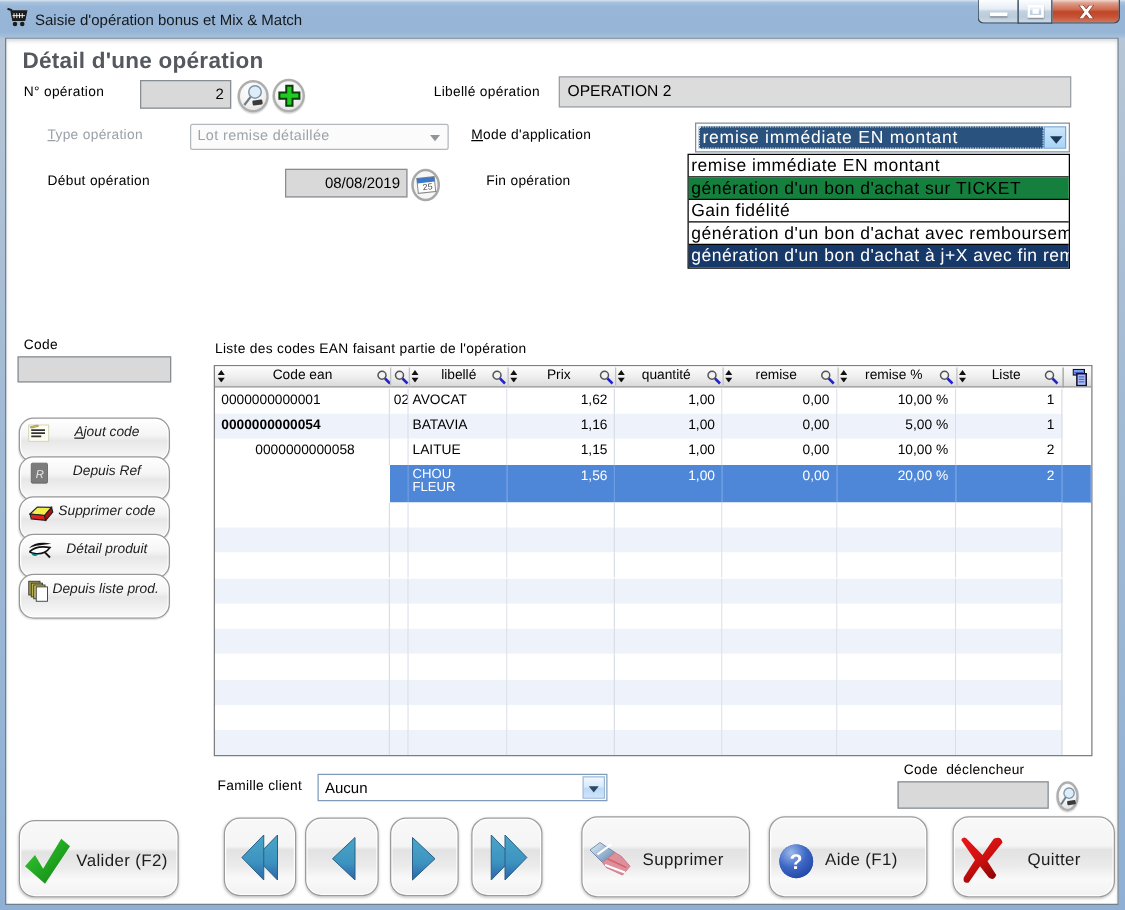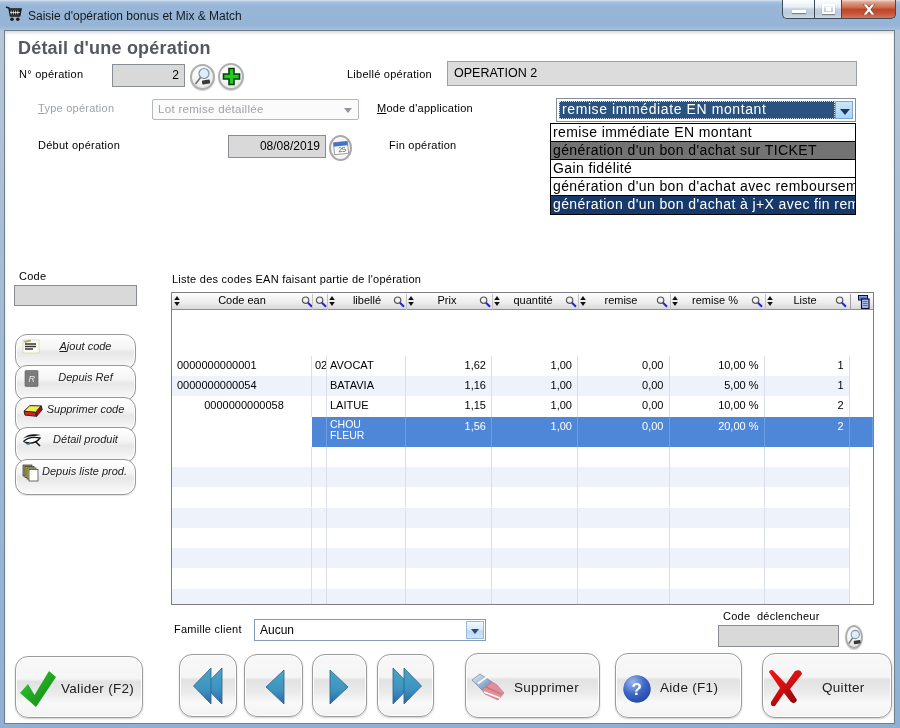--- a/index.html
+++ b/index.html
@@ -36,41 +36,41 @@
 .rbtn { border-radius:50%; border:2px solid #aeaeae; background:radial-gradient(circle at 40% 30%,#ffffff 0%,#f2f2f2 55%,#dadada 100%); box-shadow:0 1px 1px rgba(0,0,0,.18); }
 
 #combo-mode { left:556px; top:98px; width:300px; height:24px; background:#fff; border:1px solid #828f9b; padding:2px; }
 #combo-mode .sel { position:absolute; left:2px; top:2px; right:20px; bottom:2px; background:#29537e; outline:1px dotted #cfdce8; outline-offset:-1px; color:#fff; font-size:14px; letter-spacing:0.6px; line-height:17px; padding-left:3px; white-space:nowrap; overflow:hidden; }
 #combo-mode .arr { position:absolute; right:2px; top:2px; width:18px; bottom:2px; background:linear-gradient(180deg,#cbe6fb,#a9d4f7); border:1px solid #7aa8d4; }
 #combo-mode .arr:after { content:""; position:absolute; left:4px; top:7px; border:5px solid transparent; border-top:6px solid #1c3a57; }
 
 #ddl { left:550px; top:123px; width:306px; border:1px solid #000; background:#fff; z-index:30; }
 .ddr { height:18.1px; border-bottom:1px solid #000; font-size:14px; letter-spacing:0.4px; line-height:16.8px; padding-left:2px; white-space:nowrap; overflow:hidden; color:#000; }
 .ddr:last-child { border-bottom:none; }
-.ddr.cream { background:#737373; }
+.ddr.cream { background:#15803d; }
 .ddr.sel { background:#16396a; color:#fff; }
 
 #combo-type { left:152px; top:99px; width:207px; height:21px; background:#fbfbfb; border:1px solid #b2b8c0; border-radius:2px; font-size:11.5px; letter-spacing:0.3px; color:#9da3a9; line-height:19px; padding-left:5px; }
 #combo-type .arr { position:absolute; right:6px; top:8px; border:4px solid transparent; border-top:5px solid #8f959b; }
 
 #combo-fam { left:254px; top:619px; width:232px; height:22px; background:#fff; border:1px solid #7f9db9; font-size:12px; line-height:20px; padding-left:5px; }
 #combo-fam .arr { position:absolute; right:1px; top:1px; width:18px; height:18px; background:linear-gradient(180deg,#f2f8fe 0%,#d9eafb 45%,#bcd9f7 55%,#cfe4fa 100%); border:1px solid #9ab8d8; }
 #combo-fam .arr:after { content:""; position:absolute; left:4px; top:7px; border:4.5px solid transparent; border-top:5.5px solid #2c4a66; }
 
 .pill { position:absolute; left:15px; width:121px; height:36px; border-radius:12px; border:1px solid #989898;
   background:linear-gradient(180deg,#ffffff 0%,#f5f5f5 38%,#e7e7e7 52%,#f2f2f2 78%,#fafafa 100%);
   box-shadow:inset 0 0 0 1px rgba(255,255,255,.9), 0 1px 1px rgba(0,0,0,.12);
   font-size:11px; color:#1c1c1c;font-style:italic; }
 .pill .txt { position:absolute; left:28px; right:8px; top:0; bottom:0; text-align:center; line-height:23px; white-space:nowrap; }
 .pill svg { position:absolute; left:5px; top:3px; }
 
 #tbl { left:171px; top:292px; width:703px; height:313px; border:1px solid #7e7e7e; background:#fff; overflow:hidden; }
 #thead { position:absolute; left:0; top:0; width:701px; height:17px; background:linear-gradient(180deg,#fdfdfd 0%,#ececec 60%,#d9d9d9 100%); border-bottom:1px solid #8f8f8f; }
 .th { position:absolute; top:0; height:16px; font-size:11px; line-height:15px; text-align:center; color:#000; }
-.trow { position:absolute; left:0; width:701px;margin-top:45px; }
+.trow { position:absolute; left:0; width:701px; }
 .td { position:absolute; top:0; bottom:0; font-size:11px; line-height:19px; white-space:nowrap; overflow:hidden; }
 .tw { background:#fff; border-right:1px solid #dadee6; }
 .tb { background:#edf2fb; border-right:1px solid #dadee6; }
 .ts { background:#4e86d8; border-right:1px solid #6f9ce0; color:#fff; }
 
 .bbtn { position:absolute; border-radius:13px; border:1px solid #9b9b9b;
   background:linear-gradient(180deg,#f8f8f8 0%,#f5f5f5 36%,#e2e2e2 41%,#ebebeb 62%,#f9f9f9 78%,#f2f2f2 100%);
   box-shadow:inset 0 0 0 1px rgba(255,255,255,.9), 0 1px 2px rgba(0,0,0,.2); }
 .bbtn .cap2 { position:absolute; font-size:13.5px; letter-spacing:0.3px; color:#1c1c1c; white-space:nowrap; }
 </style>
@@ -290,21 +290,21 @@
       <div class="td tw" style="left:0px;width:140px;padding-left:5px;">0000000000001</div>
       <div class="td tw" style="left:140px;width:15px;padding-left:3px;">02</div>
       <div class="td tw" style="left:155px;width:79px;padding-left:3px;">AVOCAT</div>
       <div class="td tw" style="left:234px;width:86px;text-align:right;padding-right:5px;">1,62</div>
       <div class="td tw" style="left:320px;width:86px;text-align:right;padding-right:5px;">1,00</div>
       <div class="td tw" style="left:406px;width:91.5px;text-align:right;padding-right:5px;">0,00</div>
       <div class="td tw" style="left:497.5px;width:95px;text-align:right;padding-right:5px;">10,00 %</div>
       <div class="td tw" style="left:592.5px;width:85px;text-align:right;padding-right:5px;">1</div>
     </div>
     <div class="trow" style="top:38px;height:20.3px">
-      <div class="td tb" style="left:0px;width:140px;padding-left:5px;">0000000000054</div>
+      <div class="td tb" style="left:0px;width:140px;padding-left:5px;font-weight:bold;">0000000000054</div>
       <div class="td tb" style="left:140px;width:15px;padding-left:3px;"></div>
       <div class="td tb" style="left:155px;width:79px;padding-left:3px;">BATAVIA</div>
       <div class="td tb" style="left:234px;width:86px;text-align:right;padding-right:5px;">1,16</div>
       <div class="td tb" style="left:320px;width:86px;text-align:right;padding-right:5px;">1,00</div>
       <div class="td tb" style="left:406px;width:91.5px;text-align:right;padding-right:5px;">0,00</div>
       <div class="td tb" style="left:497.5px;width:95px;text-align:right;padding-right:5px;">5,00 %</div>
       <div class="td tb" style="left:592.5px;width:85px;text-align:right;padding-right:5px;">1</div>
     </div>
     <div class="trow" style="top:58.3px;height:20.3px">
       <div class="td tw" style="left:0px;width:140px;padding-left:5px;text-align:center;">0000000000058</div>

